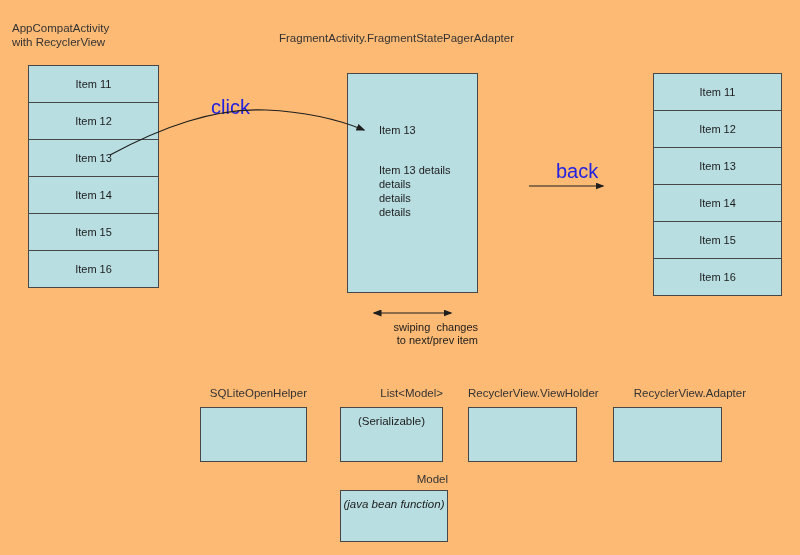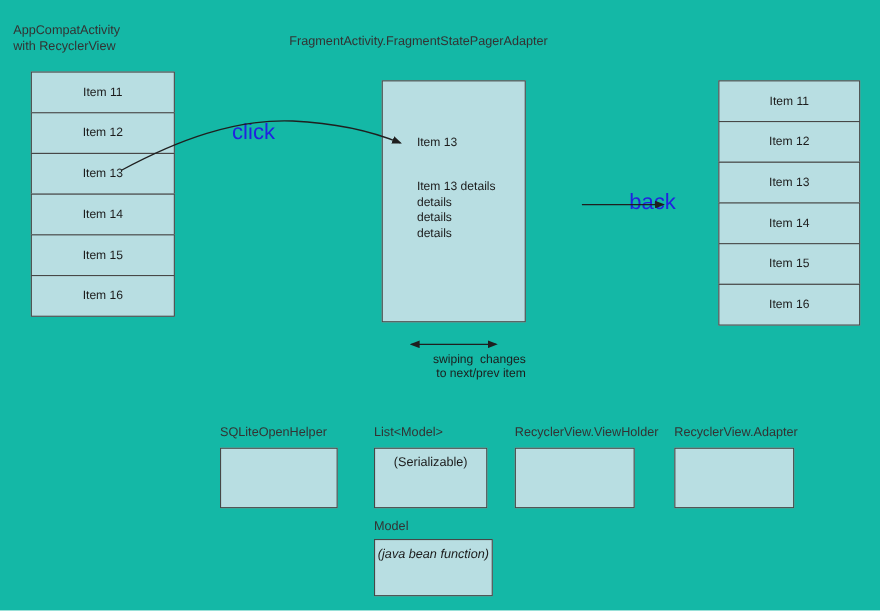--- a/index.html
+++ b/index.html
@@ -5,21 +5,21 @@
   html, body {
     margin: 0;
     padding: 0;
     background: #ffffff;
     font-family: "Liberation Sans", sans-serif;
   }
   #canvas {
     position: relative;
     width: 800px;
     height: 555px;
-    background: #14b8a6;
+    background: #fdba74;
     overflow: hidden;
   }
   .abs { position: absolute; }
   .panel-title {
     font-size: 11.5px;
     color: #333333;
     line-height: 14px;
     white-space: nowrap;
   }
   .vlist {
@@ -55,33 +55,32 @@
     font-size: 11px;
     color: #1c1c1c;
     line-height: 14px;
     white-space: pre;
   }
   .blue-label {
     position: absolute;
     font-size: 20px;
     color: #2222e0;
     white-space: nowrap;
-    margin-top: 13px;
   }
   .caption {
     position: absolute;
     text-align: right;
     font-size: 11px;
     color: #1c1c1c;
     line-height: 13px;
   }
   .caption div { white-space: pre; }
   .group-label {
     position: absolute;
-    text-align: left;
+    text-align: right;
     font-size: 11.5px;
     color: #333333;
     white-space: nowrap;
   }
   .small-box {
     position: absolute;
     box-sizing: border-box;
     border: 1px solid #474747;
     background: #b8dee2;
     text-align: center;
@@ -111,21 +110,21 @@
 
   <div class="vlist" style="left:28px; top:65px; width:131px;">
     <div class="cell">Item 11</div>
     <div class="cell">Item 12</div>
     <div class="cell">Item 13</div>
     <div class="cell">Item 14</div>
     <div class="cell">Item 15</div>
     <div class="cell">Item 16</div>
   </div>
 
-  <div class="abs panel-title" style="left:263px; top:31px;text-align:center;">FragmentActivity.FragmentStatePagerAdapter</div>
+  <div class="abs panel-title" style="left:279px; top:31px;text-align:center;">FragmentActivity.FragmentStatePagerAdapter</div>
 
   <div class="bigbox" style="left:347px; top:73px; width:131px; height:220px;">
     <div class="inbox-text" style="left:31px; top:50px;">Item 13</div>
     <div class="details-lines abs" style="left:31px; top:89px;">
       <div>Item 13 details</div>
       <div>details</div>
       <div>details</div>
       <div>details</div>
     </div>
   </div>
@@ -138,21 +137,21 @@
   <div class="vlist" style="left:653px; top:73px; width:129px;">
     <div class="cell">Item 11</div>
     <div class="cell">Item 12</div>
     <div class="cell">Item 13</div>
     <div class="cell">Item 14</div>
     <div class="cell">Item 15</div>
     <div class="cell">Item 16</div>
   </div>
 
   <div class="blue-label" style="left:211px; top:96px;">click</div>
-  <div class="blue-label" style="left:572px; top:160px;">back</div>
+  <div class="blue-label" style="left:556px; top:160px;">back</div>
 
   <svg class="overlay" viewBox="0 0 800 555">
     <defs>
       <marker id="arrowhead" markerWidth="9" markerHeight="7" refX="7.5" refY="3.5" orient="auto" markerUnits="userSpaceOnUse">
         <path d="M0,0 L9,3.5 L0,7 Z" fill="#1f1f1f"></path>
       </marker>
       <marker id="arrowhead-rev" markerWidth="9" markerHeight="7" refX="7.5" refY="3.5" orient="auto-start-reverse" markerUnits="userSpaceOnUse">
         <path d="M0,0 L9,3.5 L0,7 Z" fill="#1f1f1f"></path>
       </marker>
     </defs>

